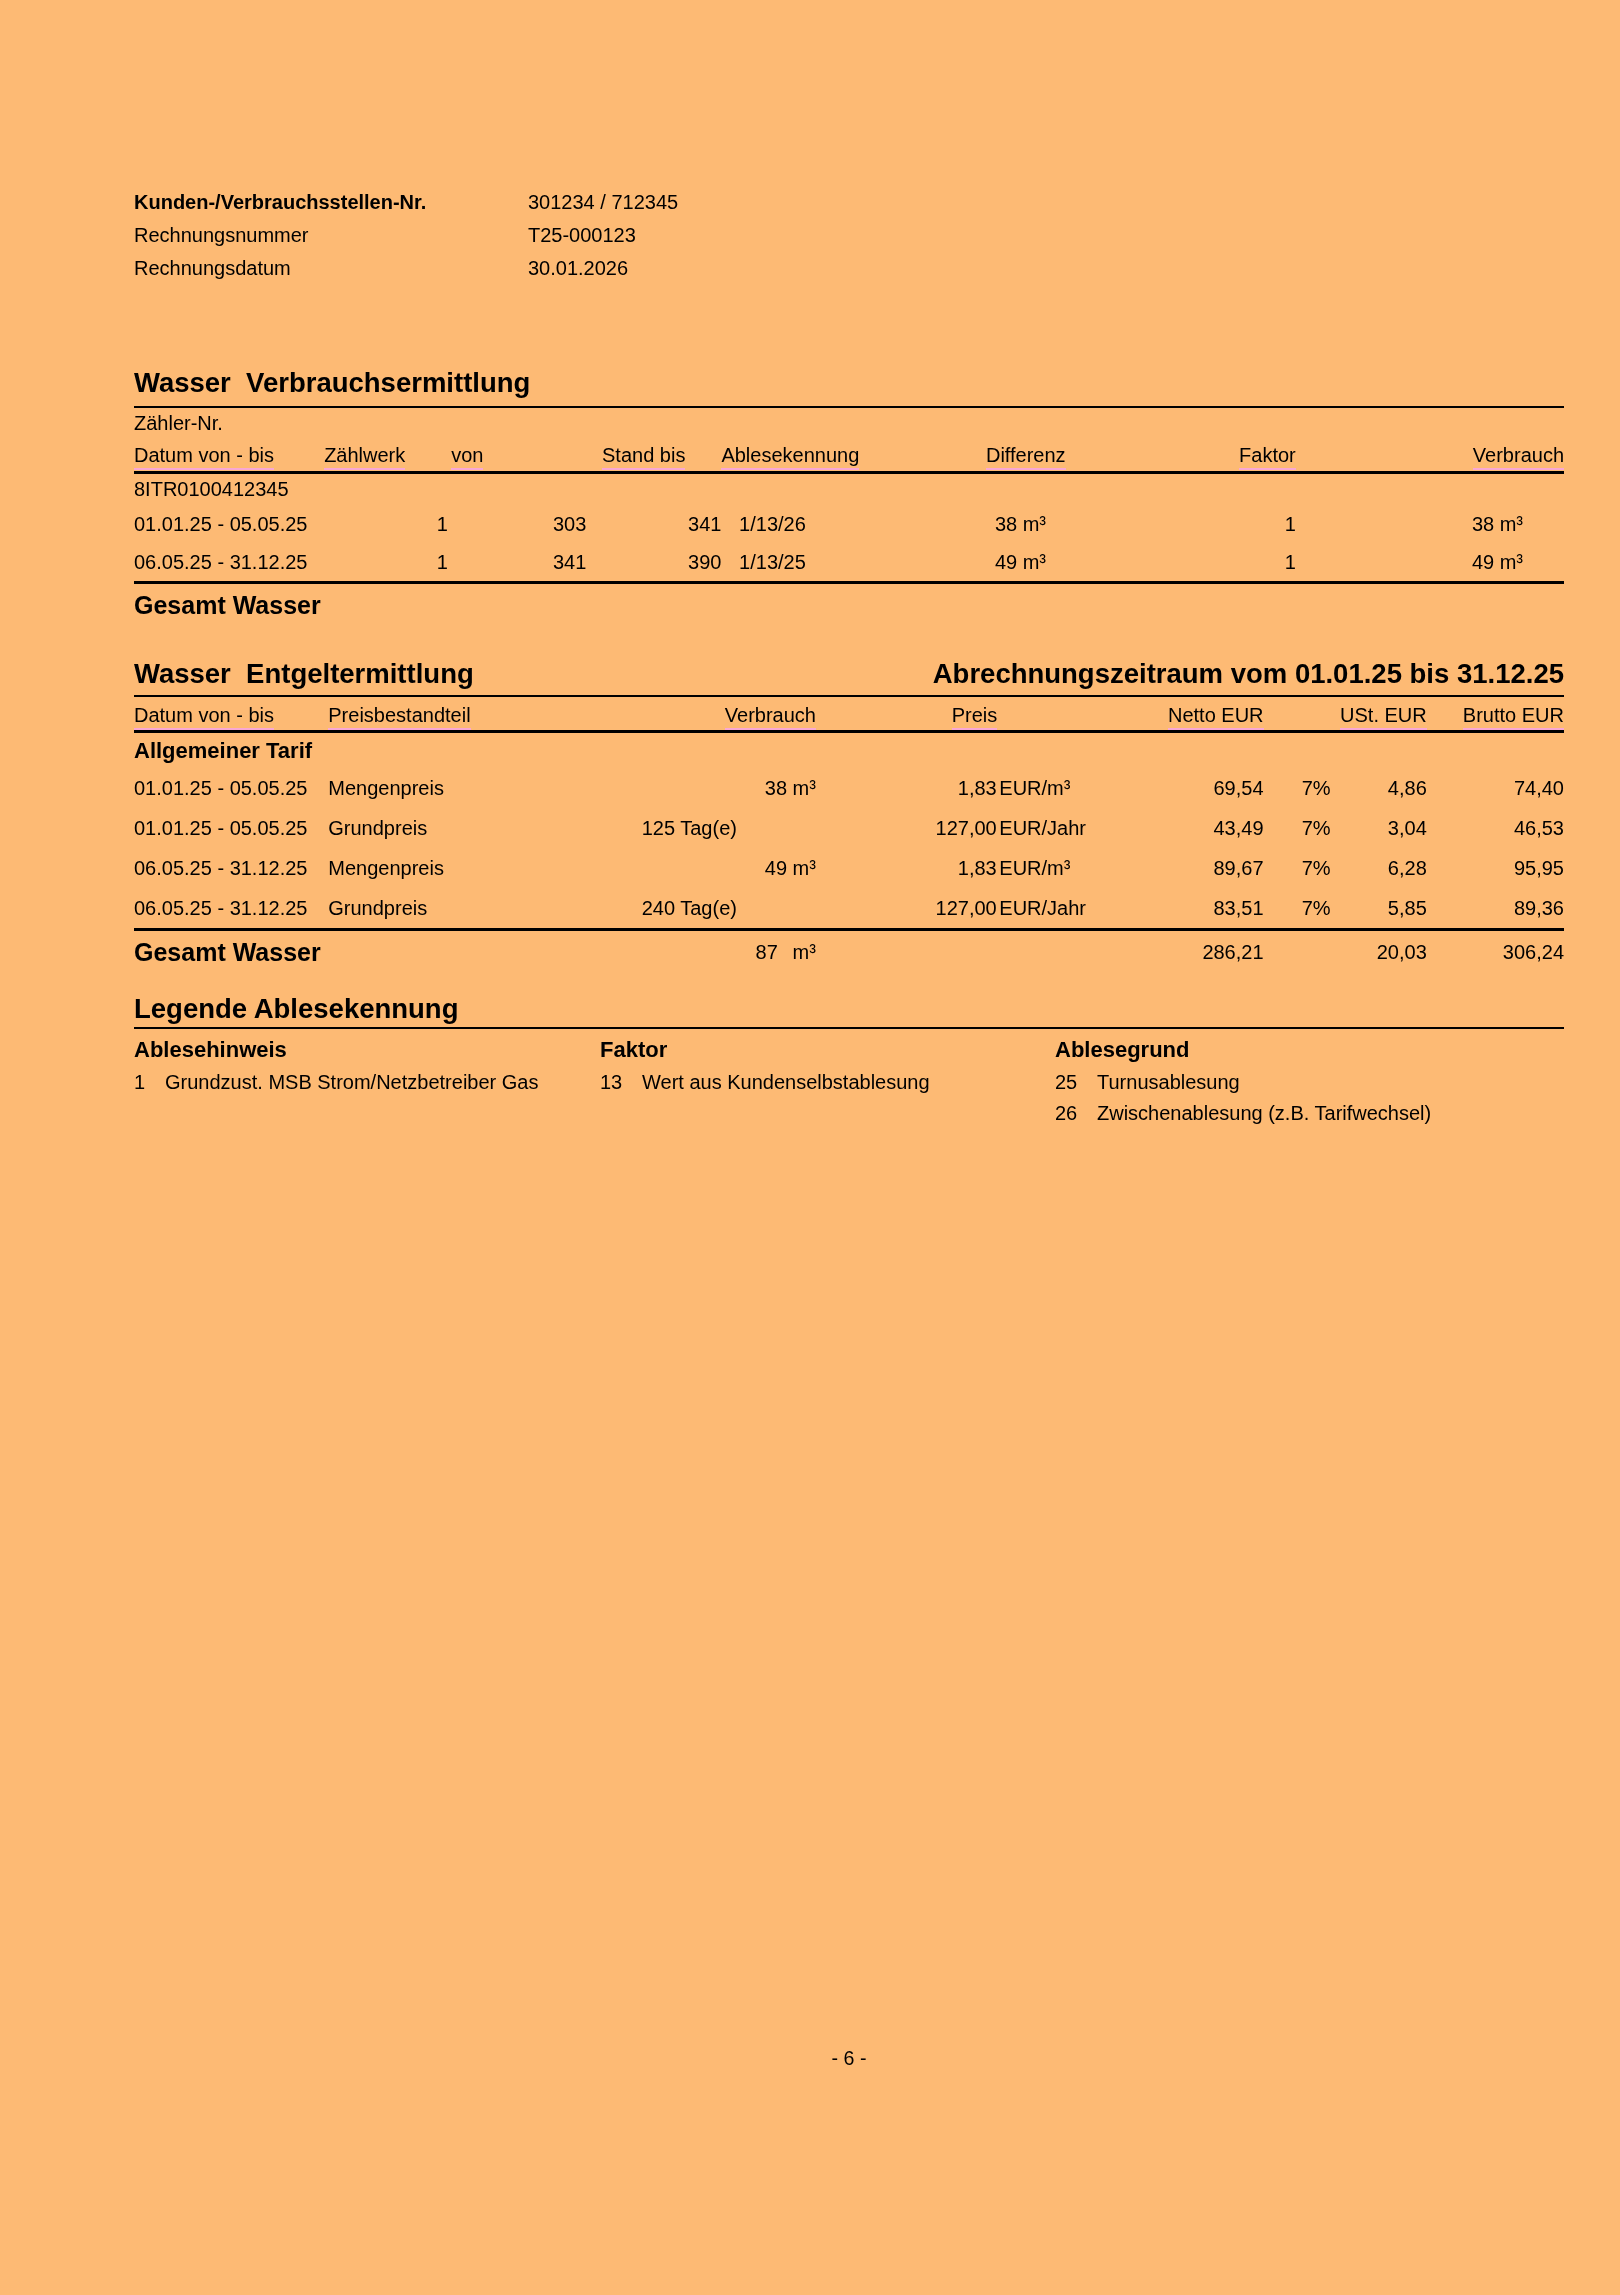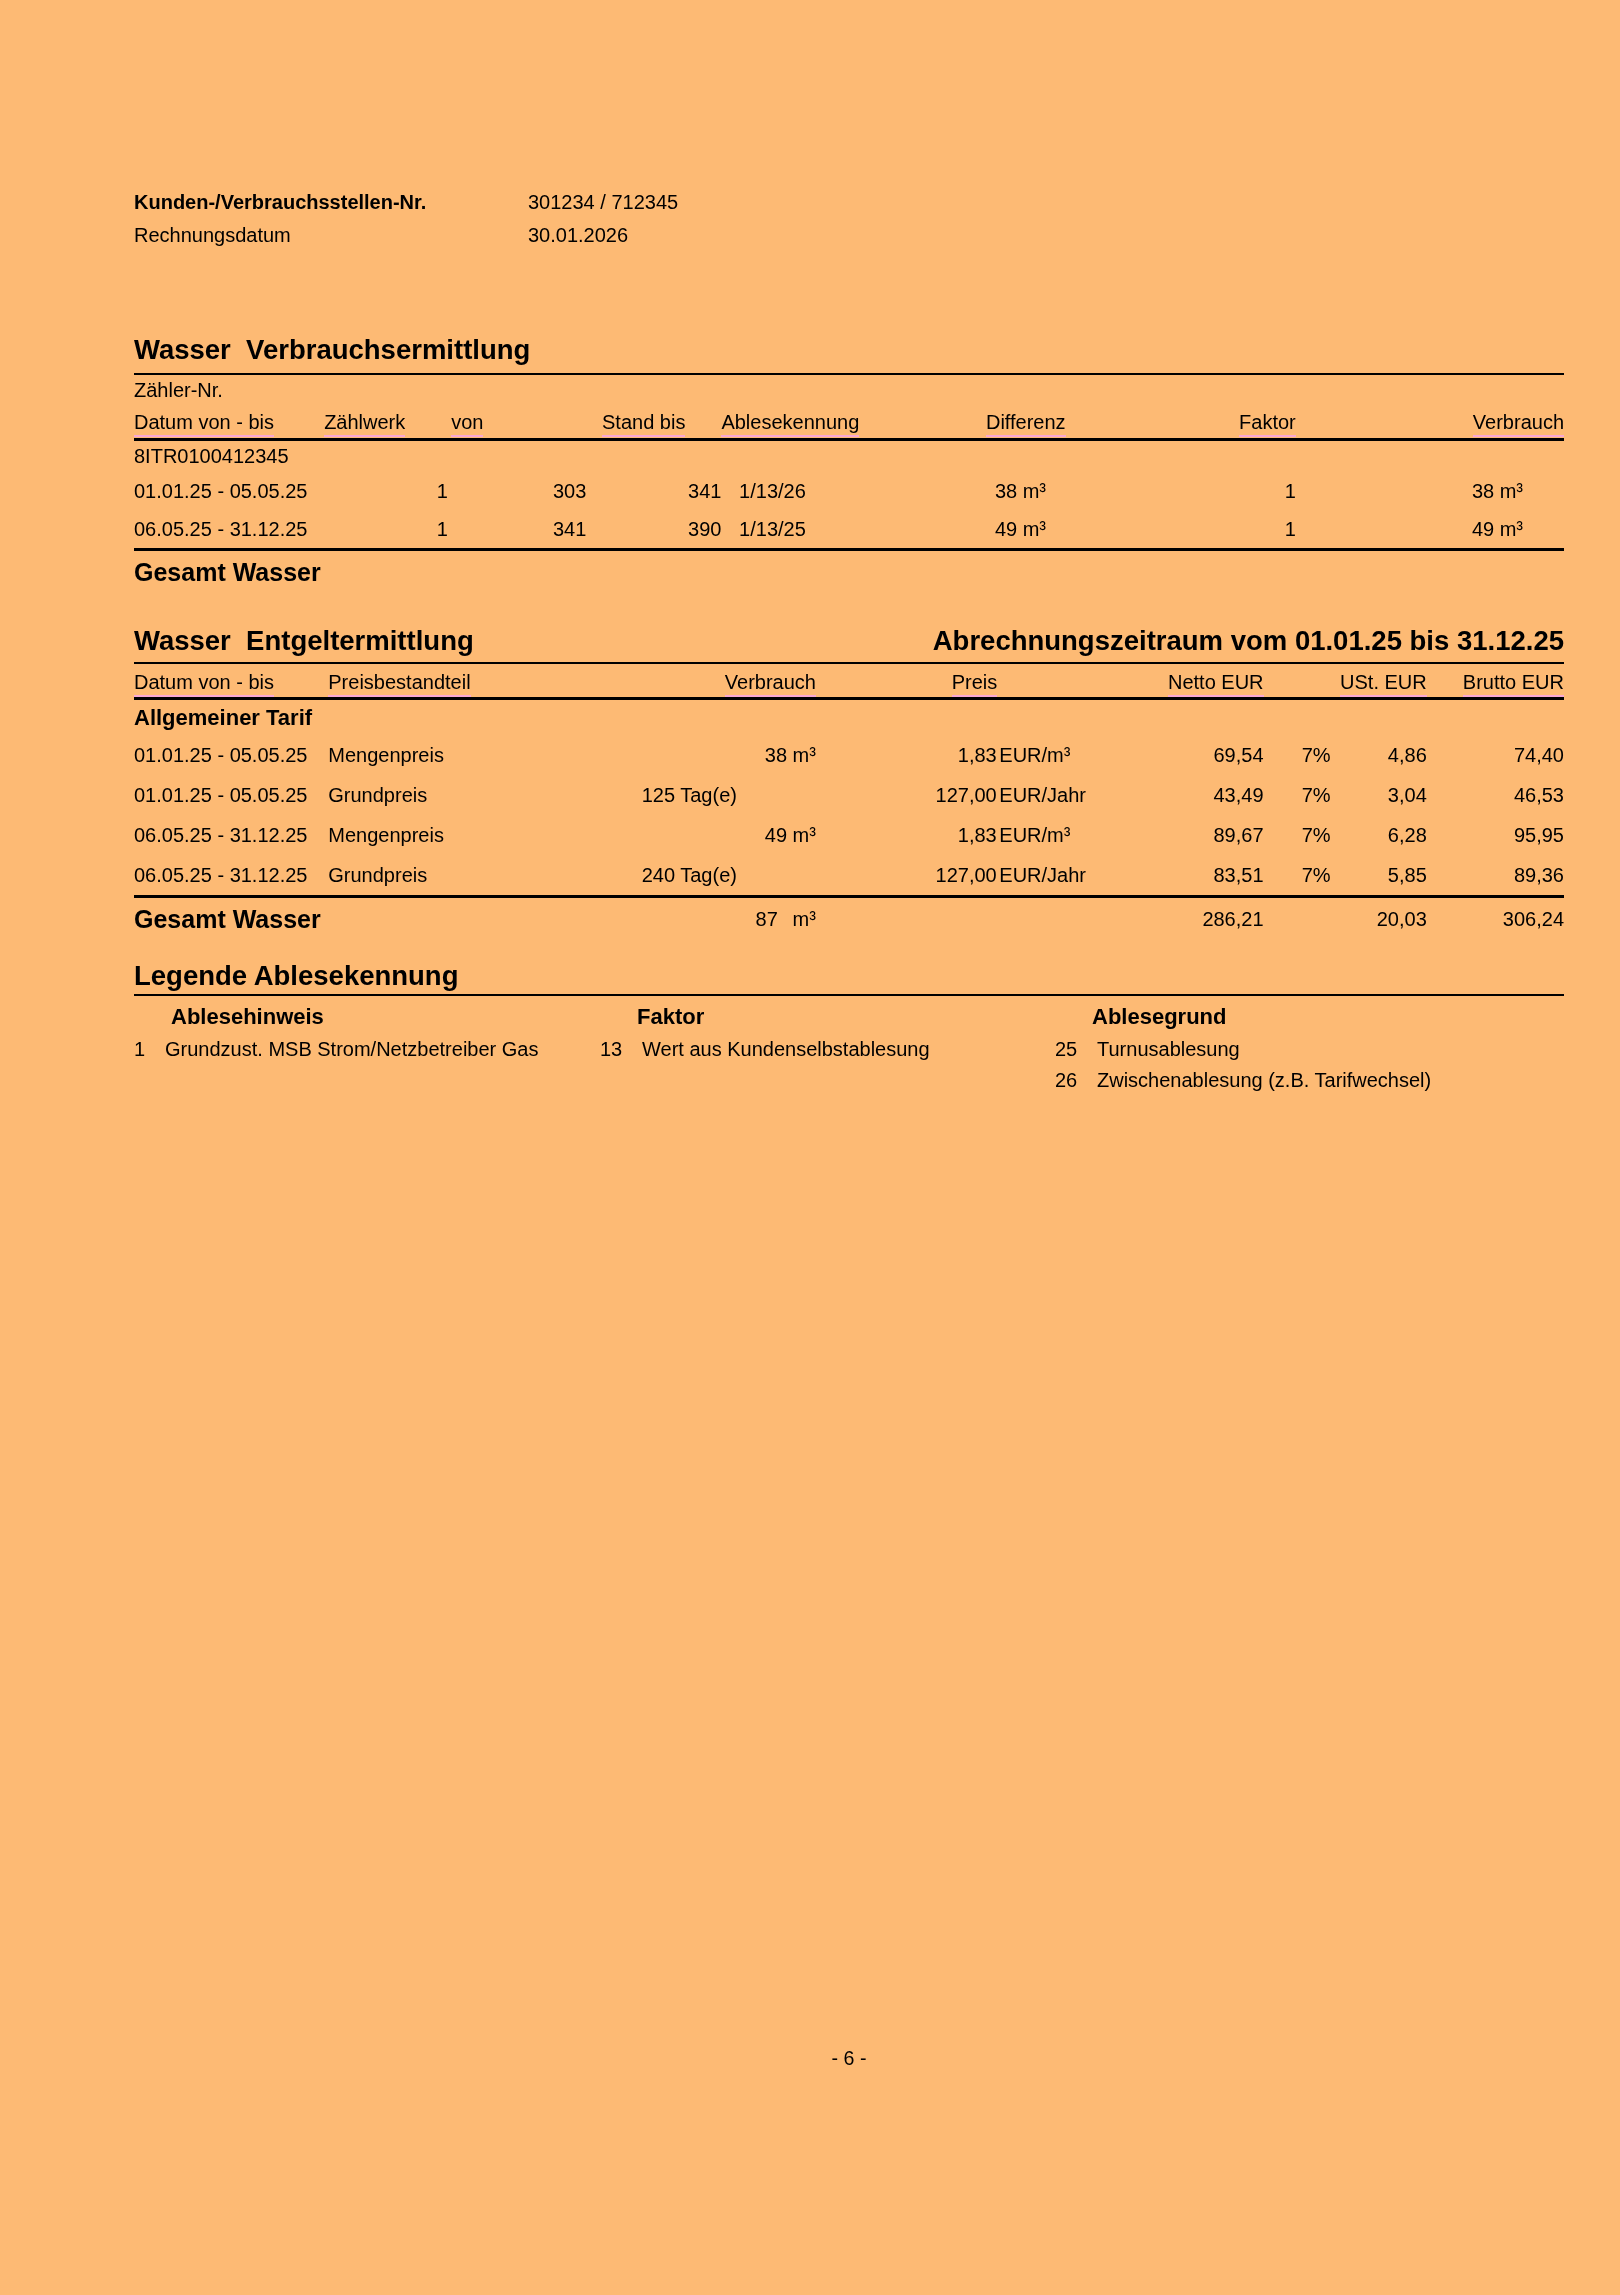--- a/index.html
+++ b/index.html
@@ -61,41 +61,45 @@
   .t2 .total td { border-top:3.3px solid #000; line-height:42px; }
   .t2 .total td.c-verb { word-spacing:9.2px; }
 
   
   .legend-title { margin-top:19.6px; }
   .legend-cols { display:flex; margin-top:0; }
   .legend-col { flex:0 0 auto; }
   .legend-col.col-0 { width:466px; }
   .legend-col.col-1 { width:455px; }
   .legend-col.col-2 { width:508px; }
-  .legend-header { font-weight:bold; font-size:22px; line-height:34px; padding-top:3.9px;margin-left:37px; }
+  .legend-header { font-weight:bold; font-size:22px; line-height:34px; padding-top:3.9px; }
   .legend-item { display:flex; font-size:20px; line-height:31px; }
   .legend-code { flex:0 0 42px; }
   .legend-col.col-0 .legend-code { flex:0 0 31px; }
 
   
   .footer {
     position:absolute; top:2047px; left:134px; width:1430px;
     text-align:center; font-size:19.6px; line-height:23.6px;
   }
 </style>
 </head>
 <body>
 
 <div class="page">
   <div class="content">
 
     <div class="info-block">
       <div class="info-row bold">
         <span class="info-label">Kunden-/Verbrauchsstellen-Nr.</span>
         <span class="info-value">301234 / 712345</span>
+      </div>
+      <div class="info-row">
+        <span class="info-label">Rechnungsnummer</span>
+        <span class="info-value">T25-000123</span>
       </div>
       <div class="info-row">
         <span class="info-label">Rechnungsdatum</span>
         <span class="info-value">30.01.2026</span>
       </div>
     </div>
 
     <h2 class="section-title sec1-title">Wasser  Verbrauchsermittlung</h2>
     <div class="rule mt12"></div>
     <div class="meter-label-row">Zähler-Nr.</div>

